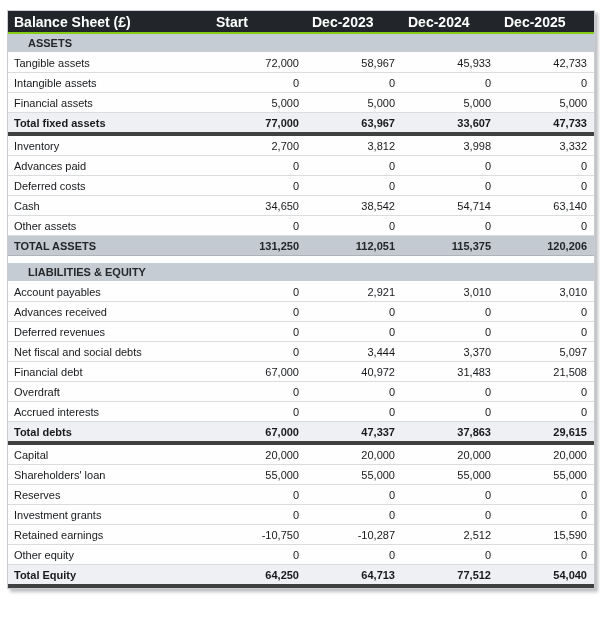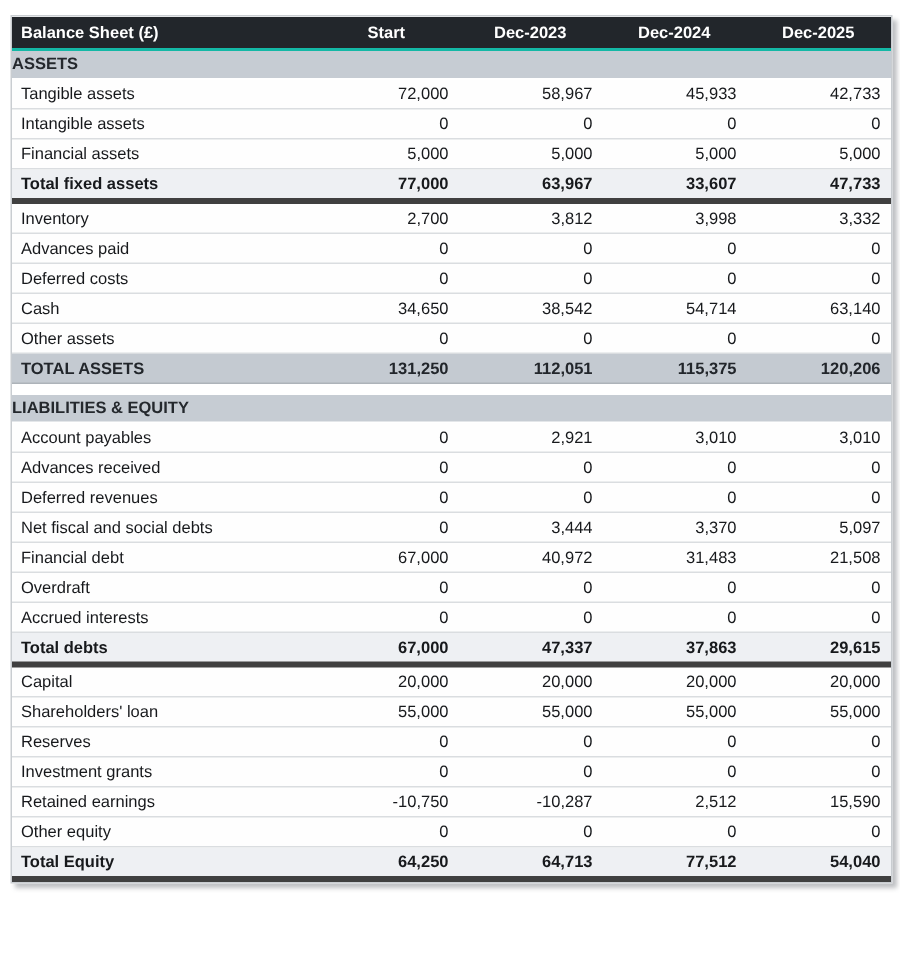--- a/index.html
+++ b/index.html
@@ -23,38 +23,38 @@
     border-collapse: collapse;
     width: 100%;
     table-layout: fixed;
     font-size: 11px;
     color: #17191c;
   }
   thead th {
     background: var(--header-bg, #22262b);
     color: var(--header-text, #ffffff);
     font-weight: bold;
-    font-size: 11px;
+    font-size: 14px;
     height: 21px;
     padding: 0 7px 0 6px;
-    border-bottom: 2px solid #14b8a6;
+    border-bottom: 2px solid #84cc16;
     white-space: nowrap;
     overflow: hidden;
   }
   th.title { text-align: left; }
-  th.num   { text-align: center; }
+  th.num   { text-align: left; }
   td { white-space: nowrap; overflow: hidden; }
   td.label { text-align: left;  padding-left: 6px; }
   td.num   { text-align: right; padding-right: 7px; }
   tr.section td {
     background: var(--section-bg, #c6ccd3);
     color: #24282d;
     font-weight: bold;
     height: 16px;
-    padding-left: 0;
+    padding-left: 20px;
     border-bottom: 1px solid #ffffff;
     text-align: left;
   }
   tr.item td {
     background: #fefefe;
     height: 17px;
     border-bottom: 1px solid #dadde0;
   }
   tr.subtotal td {
     background: var(--subtotal-bg, #eef0f3);

